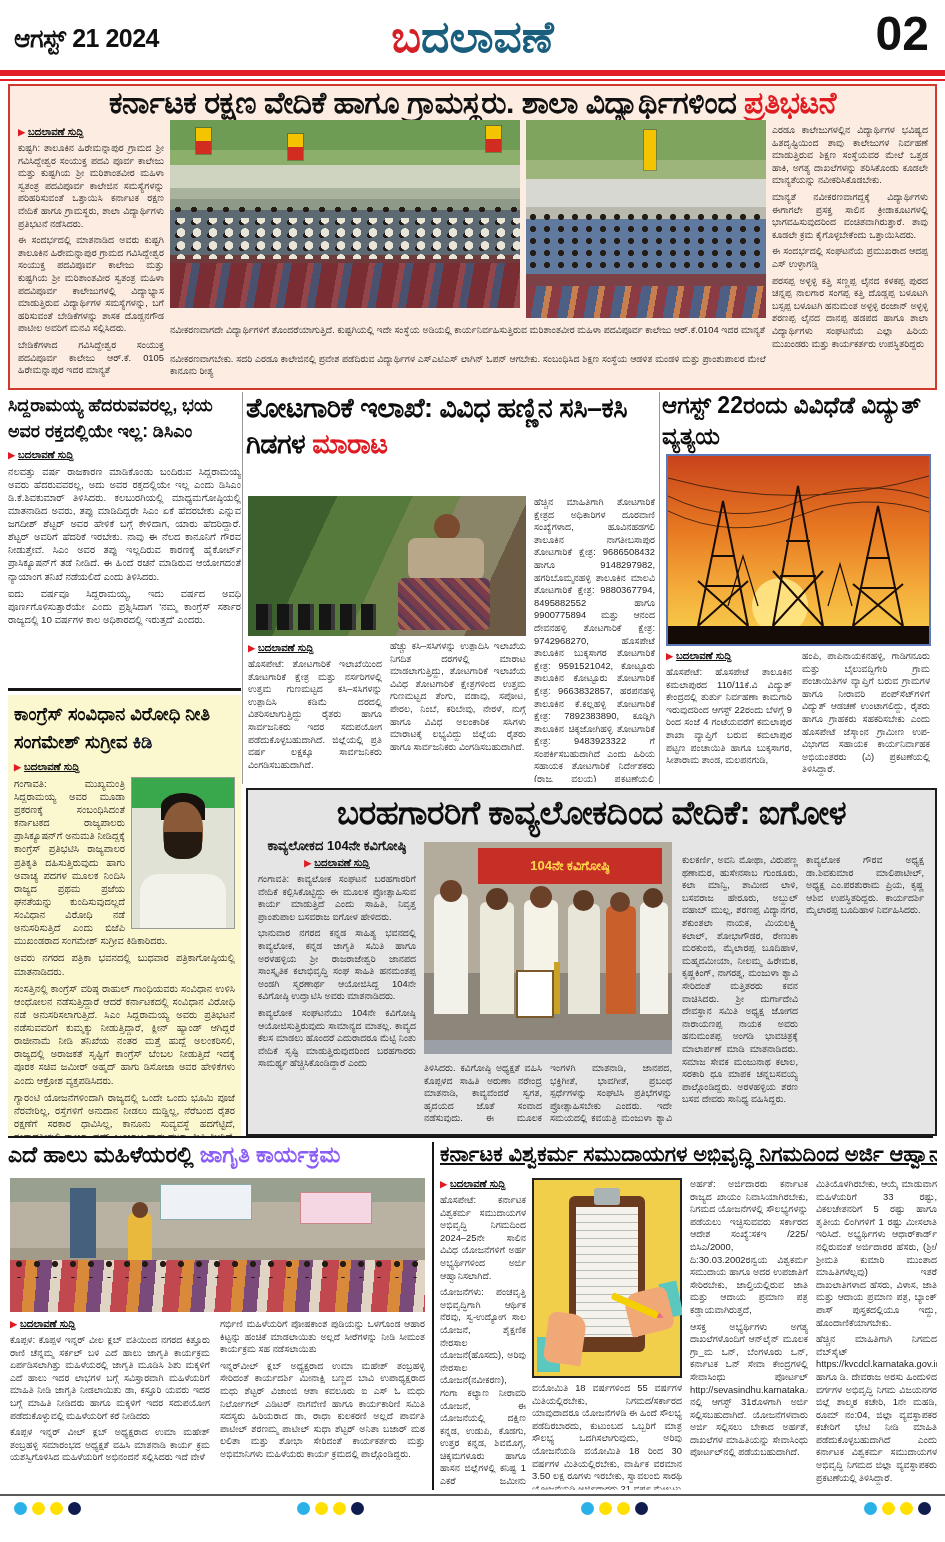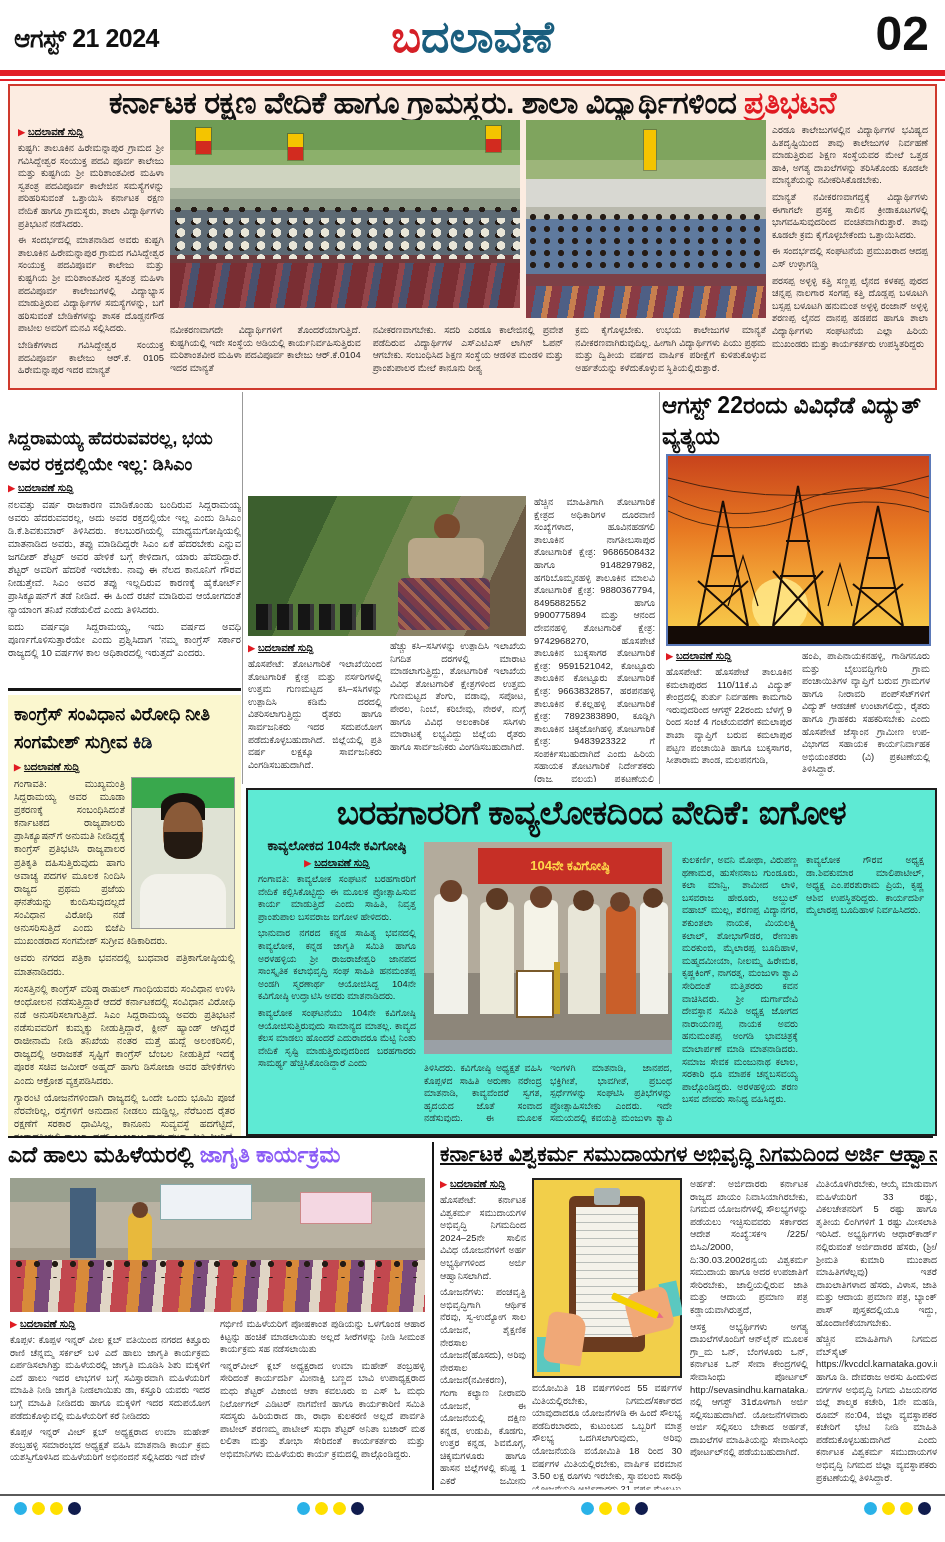--- a/index.html
+++ b/index.html
@@ -26,21 +26,21 @@
   .hl .red{color:#e01b22;}
   .flag{position:absolute;width:15px;height:26px;background:linear-gradient(180deg,#f4c400 0 50%,#d22b1f 50% 100%);box-shadow:0 0 0 1px rgba(60,40,0,.35);}
   .mat{position:absolute;bottom:0;left:0;right:0;background:repeating-linear-gradient(100deg,#7a2e33 0 16px,#93454a 16px 22px,#49516e 22px 30px);}
   
   .headline-md{font-weight:800;color:#0d0d0d;}
   .vline{background:#999;width:1px;}
   .blackline{background:#151515;}
   
   #congress{background:#fbf7cf;}
   
-  #kavya{background:#5eead4;border:2px solid #1d1d1d;}
+  #kavya{background:#e5e5e5;border:2px solid #1d1d1d;}
   
   #powerph{border:2px solid #5b79b8;}
   
   .dotrow{left:0;right:0;top:1502px;display:flex;justify-content:space-between;padding:0 14px;}
   .dots{display:flex;gap:5px;}
   .dot{width:13px;height:13px;border-radius:50%;display:inline-block;}
   .d-blue{background:#2ab2e8;} .d-yel{background:#ffe000;} .d-navy{background:#101c4e;}
   
   #clip{position:relative;width:100%;height:200px;background:#f2cf4a;border:2px solid #222;box-sizing:border-box;}
   #clip .board{position:absolute;left:24%;top:8%;width:52%;height:80%;background:#6b3b1f;border-radius:6px;}
@@ -95,29 +95,29 @@
       <div class="heads" style="top:46%;height:30%;background-size:14px 12px;"></div>
       <div style="position:absolute;left:118px;top:10px;width:12px;height:40px;background:#f4c400;box-shadow:0 0 0 1px rgba(60,40,0,.3);"></div>
       <div class="mat" style="height:16%;background:repeating-linear-gradient(100deg,#8a3b44 0 10px,#4e5f85 10px 20px,#c77f4f 20px 26px);"></div>
     </div>
     <div class="col" style="left:762px;top:38px;width:156px;height:256px;">
       <p class="t">ಎರಡೂ ಕಾಲೇಜುಗಳಲ್ಲಿನ ವಿದ್ಯಾರ್ಥಿಗಳ ಭವಿಷ್ಯದ ಹಿತದೃಷ್ಟಿಯಿಂದ ತಾವು ಕಾಲೇಜುಗಳ ನಿರ್ವಹಣೆ ಮಾಡುತ್ತಿರುವ ಶಿಕ್ಷಣ ಸಂಸ್ಥೆಯವರ ಮೇಲೆ ಒತ್ತಡ ಹಾಕಿ, ಅಗತ್ಯ ದಾಖಲೆಗಳನ್ನು ತರಿಸಿಕೊಂಡು ಕೂಡಲೇ ಮಾನ್ಯತೆಯನ್ನು ನವೀಕರಿಸಿಕೊಡಬೇಕು.</p>
       <p class="t">ಮಾನ್ಯತೆ ನವೀಕರಣವಾಗದ್ದಕ್ಕೆ ವಿದ್ಯಾರ್ಥಿಗಳು ಈಗಾಗಲೇ ಪ್ರಸಕ್ತ ಸಾಲಿನ ಕ್ರೀಡಾಕೂಟಗಳಲ್ಲಿ ಭಾಗವಹಿಸುವುದರಿಂದ ವಂಚಿತವಾಗಿರುತ್ತಾರೆ. ತಾವು ಕೂಡಲೇ ಕ್ರಮ ಕೈಗೊಳ್ಳಬೇಕೆಂದು ಒತ್ತಾಯಿಸಿದರು.</p>
       <p class="t">ಈ ಸಂದರ್ಭದಲ್ಲಿ ಸಂಘಟನೆಯ ಪ್ರಮುಖರಾದ ಆದಪ್ಪ ಎಸ್ ಉಳ್ಳಾಗಡ್ಡಿ</p>
       <p class="t">ಪರಸಪ್ಪ ಅಳ್ಳಳ್ಳಿ ಕತ್ತಿ ಸಣ್ಣಪ್ಪ ಲೈನದ ಕಳಕಪ್ಪ ಪುರದ ಚನ್ನಪ್ಪ ನಾಲಗಾರ ಸಂಗಪ್ಪ ಕತ್ತಿ ದೊಡ್ಡಪ್ಪ ಬಳೂಟಗಿ ಬಸ್ಸಪ್ಪ ಬಳೂಟಗಿ ಹನುಮಂತ ಅಳ್ಳಳ್ಳಿ ರಂಜಾನ್ ಅಳ್ಳಳ್ಳಿ ಶರಣಪ್ಪ ಲೈನದ ದಾನಪ್ಪ ಹಡಪದ ಹಾಗೂ ಶಾಲಾ ವಿದ್ಯಾರ್ಥಿಗಳು ಸಂಘಟನೆಯ ಎಲ್ಲಾ ಹಿರಿಯ ಮುಖಂಡರು ಮತ್ತು ಕಾರ್ಯಕರ್ತರು ಉಪಸ್ಥಿತರಿದ್ದರು</p>
     </div>
-    <div class="col" style="left:160px;top:238px;width:596px;height:58px;display:flex;gap:12px;">
+    <div class="col" style="left:160px;top:238px;width:596px;height:58px;display:flex;gap:12px;flex-direction:column;">
       <p class="t" style="flex:1;">ನವೀಕರಣವಾಗದೇ ವಿದ್ಯಾರ್ಥಿಗಳಿಗೆ ತೊಂದರೆಯಾಗುತ್ತಿದೆ. ಕುಷ್ಟಗಿಯಲ್ಲಿ ಇದೇ ಸಂಸ್ಥೆಯ ಅಡಿಯಲ್ಲಿ ಕಾರ್ಯನಿರ್ವಹಿಸುತ್ತಿರುವ ಮರಿಶಾಂತವೀರ ಮಹಿಳಾ ಪದವಿಪೂರ್ವ ಕಾಲೇಜು ಆರ್.ಕೆ.0104 ಇದರ ಮಾನ್ಯತೆ</p>
       <p class="t" style="flex:1;">ನವೀಕರಣವಾಗಬೇಕು. ಸದರಿ ಎರಡೂ ಕಾಲೇಜಿನಲ್ಲಿ ಪ್ರವೇಶ ಪಡೆದಿರುವ ವಿದ್ಯಾರ್ಥಿಗಳ ಎಸ್‌ಎಟಿಎಸ್ ಲಾಗಿನ್ ಓಪನ್ ಆಗಬೇಕು. ಸಂಬಂಧಿಸಿದ ಶಿಕ್ಷಣ ಸಂಸ್ಥೆಯ ಆಡಳಿತ ಮಂಡಳಿ ಮತ್ತು ಪ್ರಾಂಶುಪಾಲರ ಮೇಲೆ ಕಾನೂನು ರೀತ್ಯ</p>
       <p class="t" style="flex:1;">ಕ್ರಮ ಕೈಗೊಳ್ಳಬೇಕು. ಉಭಯ ಕಾಲೇಜುಗಳ ಮಾನ್ಯತೆ ನವೀಕರಣವಾಗಿರುವುದಿಲ್ಲ. ಹೀಗಾಗಿ ವಿದ್ಯಾರ್ಥಿಗಳು ಪಿಯು ಪ್ರಥಮ ಮತ್ತು ದ್ವಿತೀಯ ವರ್ಷದ ವಾರ್ಷಿಕ ಪರೀಕ್ಷೆಗೆ ಕುಳಿತುಕೊಳ್ಳುವ ಅರ್ಹತೆಯನ್ನು ಕಳೆದುಕೊಳ್ಳುವ ಸ್ಥಿತಿಯಲ್ಲಿರುತ್ತಾರೆ.</p>
     </div>
   </div>
 
   <div class="col" style="left:8px;top:392px;width:233px;height:294px;">
-    <div class="headline-md" style="font-size:17.5px;line-height:1.5;margin-bottom:4px;margin-top:33px;">ಸಿದ್ದರಾಮಯ್ಯ ಹೆದರುವವರಲ್ಲ, ಭಯ ಅವರ ರಕ್ತದಲ್ಲಿಯೇ ಇಲ್ಲ: ಡಿಸಿಎಂ</div>
+    <div class="headline-md" style="font-size:17.5px;line-height:1.5;margin-bottom:4px;">ಸಿದ್ದರಾಮಯ್ಯ ಹೆದರುವವರಲ್ಲ, ಭಯ ಅವರ ರಕ್ತದಲ್ಲಿಯೇ ಇಲ್ಲ: ಡಿಸಿಎಂ</div>
     <p class="byline"><span class="arr">▶</span><span class="bl-text">ಬದಲಾವಣೆ ಸುದ್ದಿ</span></p>
     <p class="t" style="font-size:9.8px;">ನಲವತ್ತು ವರ್ಷ ರಾಜಕಾರಣ ಮಾಡಿಕೊಂಡು ಬಂದಿರುವ ಸಿದ್ದರಾಮಯ್ಯ ಅವರು ಹೆದರುವವರಲ್ಲ, ಅದು ಅವರ ರಕ್ತದಲ್ಲಿಯೇ ಇಲ್ಲ ಎಂದು ಡಿಸಿಎಂ ಡಿ.ಕೆ.ಶಿವಕುಮಾರ್ ತಿಳಿಸಿದರು. ಕಲಬುರಗಿಯಲ್ಲಿ ಮಾಧ್ಯಮಗೋಷ್ಠಿಯಲ್ಲಿ ಮಾತನಾಡಿದ ಅವರು, ತಪ್ಪು ಮಾಡಿದಿದ್ದರೇ ಸಿಎಂ ಏಕೆ ಹೆದರಬೇಕು ಎನ್ನುವ ಜಗದೀಶ್ ಶೆಟ್ಟರ್ ಅವರ ಹೇಳಿಕೆ ಬಗ್ಗೆ ಕೇಳಿದಾಗ, ಯಾರು ಹೆದರಿದ್ದಾರೆ. ಶೆಟ್ಟರ್ ಅವರಿಗೆ ಹೆದರಿಕೆ ಇರಬೇಕು. ನಾವು ಈ ನೆಲದ ಕಾನೂನಿಗೆ ಗೌರವ ನೀಡುತ್ತೇವೆ. ಸಿಎಂ ಅವರ ತಪ್ಪು ಇಲ್ಲದಿರುವ ಕಾರಣಕ್ಕೆ ಹೈಕೋರ್ಟ್ ಪ್ರಾಸಿಕ್ಯೂಷನ್‌ಗೆ ತಡೆ ನೀಡಿದೆ. ಈ ಹಿಂದೆ ರಚನೆ ಮಾಡಿರುವ ಆಯೋಗದಂತೆ ನ್ಯಾಯಾಂಗ ತನಿಖೆ ನಡೆಯಲಿದೆ ಎಂದು ತಿಳಿಸಿದರು.</p>
     <p class="t" style="font-size:9.8px;">ಐದು ವರ್ಷವೂ ಸಿದ್ದರಾಮಯ್ಯ, ಇದು ವರ್ಷದ ಅವಧಿ ಪೂರ್ಣಗೊಳಿಸುತ್ತಾರೆಯೇ ಎಂದು ಪ್ರಶ್ನಿಸಿದಾಗ 'ನಮ್ಮ ಕಾಂಗ್ರೆಸ್ ಸರ್ಕಾರ ರಾಜ್ಯದಲ್ಲಿ 10 ವರ್ಷಗಳ ಕಾಲ ಅಧಿಕಾರದಲ್ಲಿ ಇರುತ್ತದೆ' ಎಂದರು.</p>
   </div>
   <div class="abs blackline" style="left:8px;top:688px;width:233px;height:3px;"></div>
 
   <div class="col" id="congress" style="left:8px;top:695px;width:233px;height:441px;padding:6px;box-sizing:border-box;">
     <div class="headline-md" style="font-size:18px;line-height:1.55;margin-bottom:4px;">
       <span>ಕಾಂಗ್ರೆಸ್ ಸಂವಿಧಾನ ವಿರೋಧಿ ನೀತಿ ಸಂಗಮೇಶ್ ಸುಗ್ರೀವ </span><span style="color:#0f172a;">ಕಿಡಿ</span>
     </div>
@@ -131,20 +131,23 @@
     <p class="t" style="font-size:9.8px;">ಗಂಗಾವತಿ: ಮುಖ್ಯಮಂತ್ರಿ ಸಿದ್ದರಾಮಯ್ಯ ಅವರ ಮೂಡಾ ಪ್ರಕರಣಕ್ಕೆ ಸಂಬಂಧಿಸಿದಂತೆ ಕರ್ನಾಟಕದ ರಾಜ್ಯಪಾಲರು ಪ್ರಾಸಿಕ್ಯೂಷನ್‌ಗೆ ಅನುಮತಿ ನೀಡಿದ್ದಕ್ಕೆ ಕಾಂಗ್ರೆಸ್ ಪ್ರತಿಭಟಿಸಿ ರಾಜ್ಯಪಾಲರ ಪ್ರತಿಕೃತಿ ದಹಿಸುತ್ತಿರುವುದು ಹಾಗು ಅವಾಚ್ಯ ಪದಗಳ ಮೂಲಕ ನಿಂದಿಸಿ ರಾಜ್ಯದ ಪ್ರಥಮ ಪ್ರಜೆಯ ಘನತೆಯನ್ನು ಕುಂದಿಸುವುದಲ್ಲದೆ ಸಂವಿಧಾನ ವಿರೋಧಿ ನಡೆ ಅನುಸರಿಸುತ್ತಿದೆ ಎಂದು ಬಿಜೆಪಿ ಮುಖಂಡರಾದ ಸಂಗಮೇಶ್ ಸುಗ್ರೀವ ಕಿಡಿಕಾರಿದರು.</p>
     <p class="t" style="font-size:9.8px;">ಅವರು ನಗರದ ಪತ್ರಿಕಾ ಭವನದಲ್ಲಿ ಬುಧವಾರ ಪತ್ರಿಕಾಗೋಷ್ಠಿಯಲ್ಲಿ ಮಾತನಾಡಿದರು.</p>
     <p class="t" style="font-size:9.8px;">ಸಂಸತ್ತಿನಲ್ಲಿ ಕಾಂಗ್ರೆಸ್ ವರಿಷ್ಠ ರಾಹುಲ್ ಗಾಂಧಿಯವರು ಸಂವಿಧಾನ ಉಳಿಸಿ ಆಂಧೋಲನ ನಡೆಸುತ್ತಿದ್ದಾರೆ ಆದರೆ ಕರ್ನಾಟಕದಲ್ಲಿ ಸಂವಿಧಾನ ವಿರೋಧಿ ನಡೆ ಅನುಸರಿಸಲಾಗುತ್ತಿದೆ. ಸಿಎಂ ಸಿದ್ದರಾಮಯ್ಯ ಅವರು ಪ್ರತಿಭಟನೆ ನಡೆಸುವವರಿಗೆ ಕುಮ್ಮಕ್ಕು ನೀಡುತ್ತಿದ್ದಾರೆ, ಕ್ಲೀನ್ ಹ್ಯಾಂಡ್ ಆಗಿದ್ದರೆ ರಾಜೀನಾಮೆ ನೀಡಿ ತನಿಖೆಯ ನಂತರ ಮತ್ತೆ ಹುದ್ದೆ ಅಲಂಕರಿಸಲಿ, ರಾಜ್ಯದಲ್ಲಿ ಅರಾಜಕತೆ ಸೃಷ್ಟಿಗೆ ಕಾಂಗ್ರೆಸ್ ಬೆಂಬಲ ನೀಡುತ್ತಿದೆ ಇದಕ್ಕೆ ಪೂರಕ ಸಚಿವ ಜಮೀರ್ ಅಹ್ಮದ್ ಹಾಗು ಡಿಸೋಜಾ ಅವರ ಹೇಳಿಕೆಗಳು ಎಂದು ಆಕ್ರೋಶ ವ್ಯಕ್ತಪಡಿಸಿದರು.</p>
     <p class="t" style="font-size:9.8px;">ಗ್ಯಾರಂಟಿ ಯೋಜನೆಗಳಿಂದಾಗಿ ರಾಜ್ಯದಲ್ಲಿ ಒಂದೇ ಒಂದು ಭೂಮಿ ಪೂಜೆ ನೆರವೇರಿಲ್ಲ, ರಸ್ತೆಗಳಿಗೆ ಅನುದಾನ ನೀಡಲು ದುಡ್ಡಿಲ್ಲ, ನೆರೆಬಂದ ರೈತರ ರಕ್ಷಣೆಗೆ ಸರಕಾರ ಧಾವಿಸಿಲ್ಲ, ಕಾನೂನು ಸುವ್ಯವಸ್ಥೆ ಹದಗೆಟ್ಟಿದೆ, ಗಂಗಾವತಿಯಲ್ಲಿ ಗಾಂಜಾ, ಡ್ರಗ್ಸ್, ಜೂಜಾಟ ಹಾಗು ಮಟ್ಕಾ ಮಿತಿ ಮೀರಿದೆ, ಇದರ ನಡುವೆ ಬೆಂಗಳೂರು ಬಿಜಿಎಂಪಿ ಹೆಸರಿನಲ್ಲಿ ಮೂರ್ನಾಲ್ಕು ಕೋಟಿ ರು ಸಾಲ ಅಭಿವೃದ್ಧಿ ಹೆಸರಿನಲ್ಲಿ ಪಡೆಯಲಾಗುತ್ತಿದೆ ಆದರೆ ಇದು ಗುಳುಂ ಮಾಡಲು ಎಂದು ಲೇವಡಿ ಮಾಡಿದರು. ಕೆಲವೆ ದಿನಗಳಲ್ಲಿ ಬಿಜೆಪಿಯಿಂದ ರಾಜ್ಯದ ಎಲ್ಲಾ ತಾಲೂಕಾ ಕೇಂದ್ರಗಳಲ್ಲು ಉಗ್ರ ಪ್ರತಿಭಟನೆ ಮಾಡಲಾಗುತ್ತದೆ ಎಂದು ಎಚ್ಚರಿಕೆ ನೀಡಿದರು.</p>
   </div>
 
   <div class="abs vline" style="left:242px;top:392px;height:392px;"></div>
   <div class="abs vline" style="left:659px;top:392px;height:392px;"></div>
 
   <div class="col" style="left:246px;top:390px;width:411px;height:394px;">
+    <div class="headline-md" style="font-size:27px;line-height:1.35;letter-spacing:-0.5px;">
+      <span>ತೋಟಗಾರಿಕೆ ಇಲಾಖೆ: ವಿವಿಧ ಹಣ್ಣಿನ ಸಸಿ–ಕಸಿ ಗಿಡಗಳ </span><span style="color:#e01b22;">ಮಾರಾಟ</span>
+    </div>
     <div class="ph" style="left:2px;top:106px;width:278px;height:140px;background:linear-gradient(115deg,#3c5f2e 0 26%,#567a3c 26% 48%,#6f854c 48% 62%,#8a8468 62% 82%,#6b5a44 82% 100%);">
       <div style="position:absolute;left:8px;bottom:6px;width:120px;height:26px;background:repeating-linear-gradient(90deg,#151515 0 12px,#383838 12px 16px,rgba(0,0,0,0) 16px 21px);"></div>
       <div style="position:absolute;right:66px;top:18px;width:26px;height:26px;border-radius:50%;background:#7a4b2e;"></div>
       <div style="position:absolute;right:42px;top:42px;width:76px;height:42px;border-radius:8px;background:#b9a789;"></div>
       <div style="position:absolute;right:36px;top:82px;width:92px;height:52px;border-radius:6px;background:repeating-linear-gradient(45deg,#7a3b4a 0 6px,#a2624f 6px 10px,#5b3a55 10px 14px);"></div>
     </div>
     <div class="col" style="left:2px;top:252px;width:134px;height:140px;">
       <p class="byline"><span class="arr">▶</span><span class="bl-text">ಬದಲಾವಣೆ ಸುದ್ದಿ</span></p>
       <p class="t">ಹೊಸಪೇಟೆ: ತೋಟಗಾರಿಕೆ ಇಲಾಖೆಯಿಂದ ತೋಟಗಾರಿಕೆ ಕ್ಷೇತ್ರ ಮತ್ತು ನರ್ಸರಿಗಳಲ್ಲಿ ಉತ್ತಮ ಗುಣಮಟ್ಟದ ಕಸಿ–ಸಸಿಗಳನ್ನು ಉತ್ಪಾದಿಸಿ ಕಡಿಮೆ ದರದಲ್ಲಿ ವಿತರಿಸಲಾಗುತ್ತಿದ್ದು ರೈತರು ಹಾಗೂ ಸಾರ್ವಜನಿಕರು ಇದರ ಸದುಪಯೋಗ ಪಡೆದುಕೊಳ್ಳಬಹುದಾಗಿದೆ. ಜಿಲ್ಲೆಯಲ್ಲಿ ಪ್ರತಿ ವರ್ಷ ಲಕ್ಷಕ್ಕೂ ಸಾರ್ವಜನಿಕರು ವಿಂಗಡಿಸಬಹುದಾಗಿದೆ.</p>
     </div>

